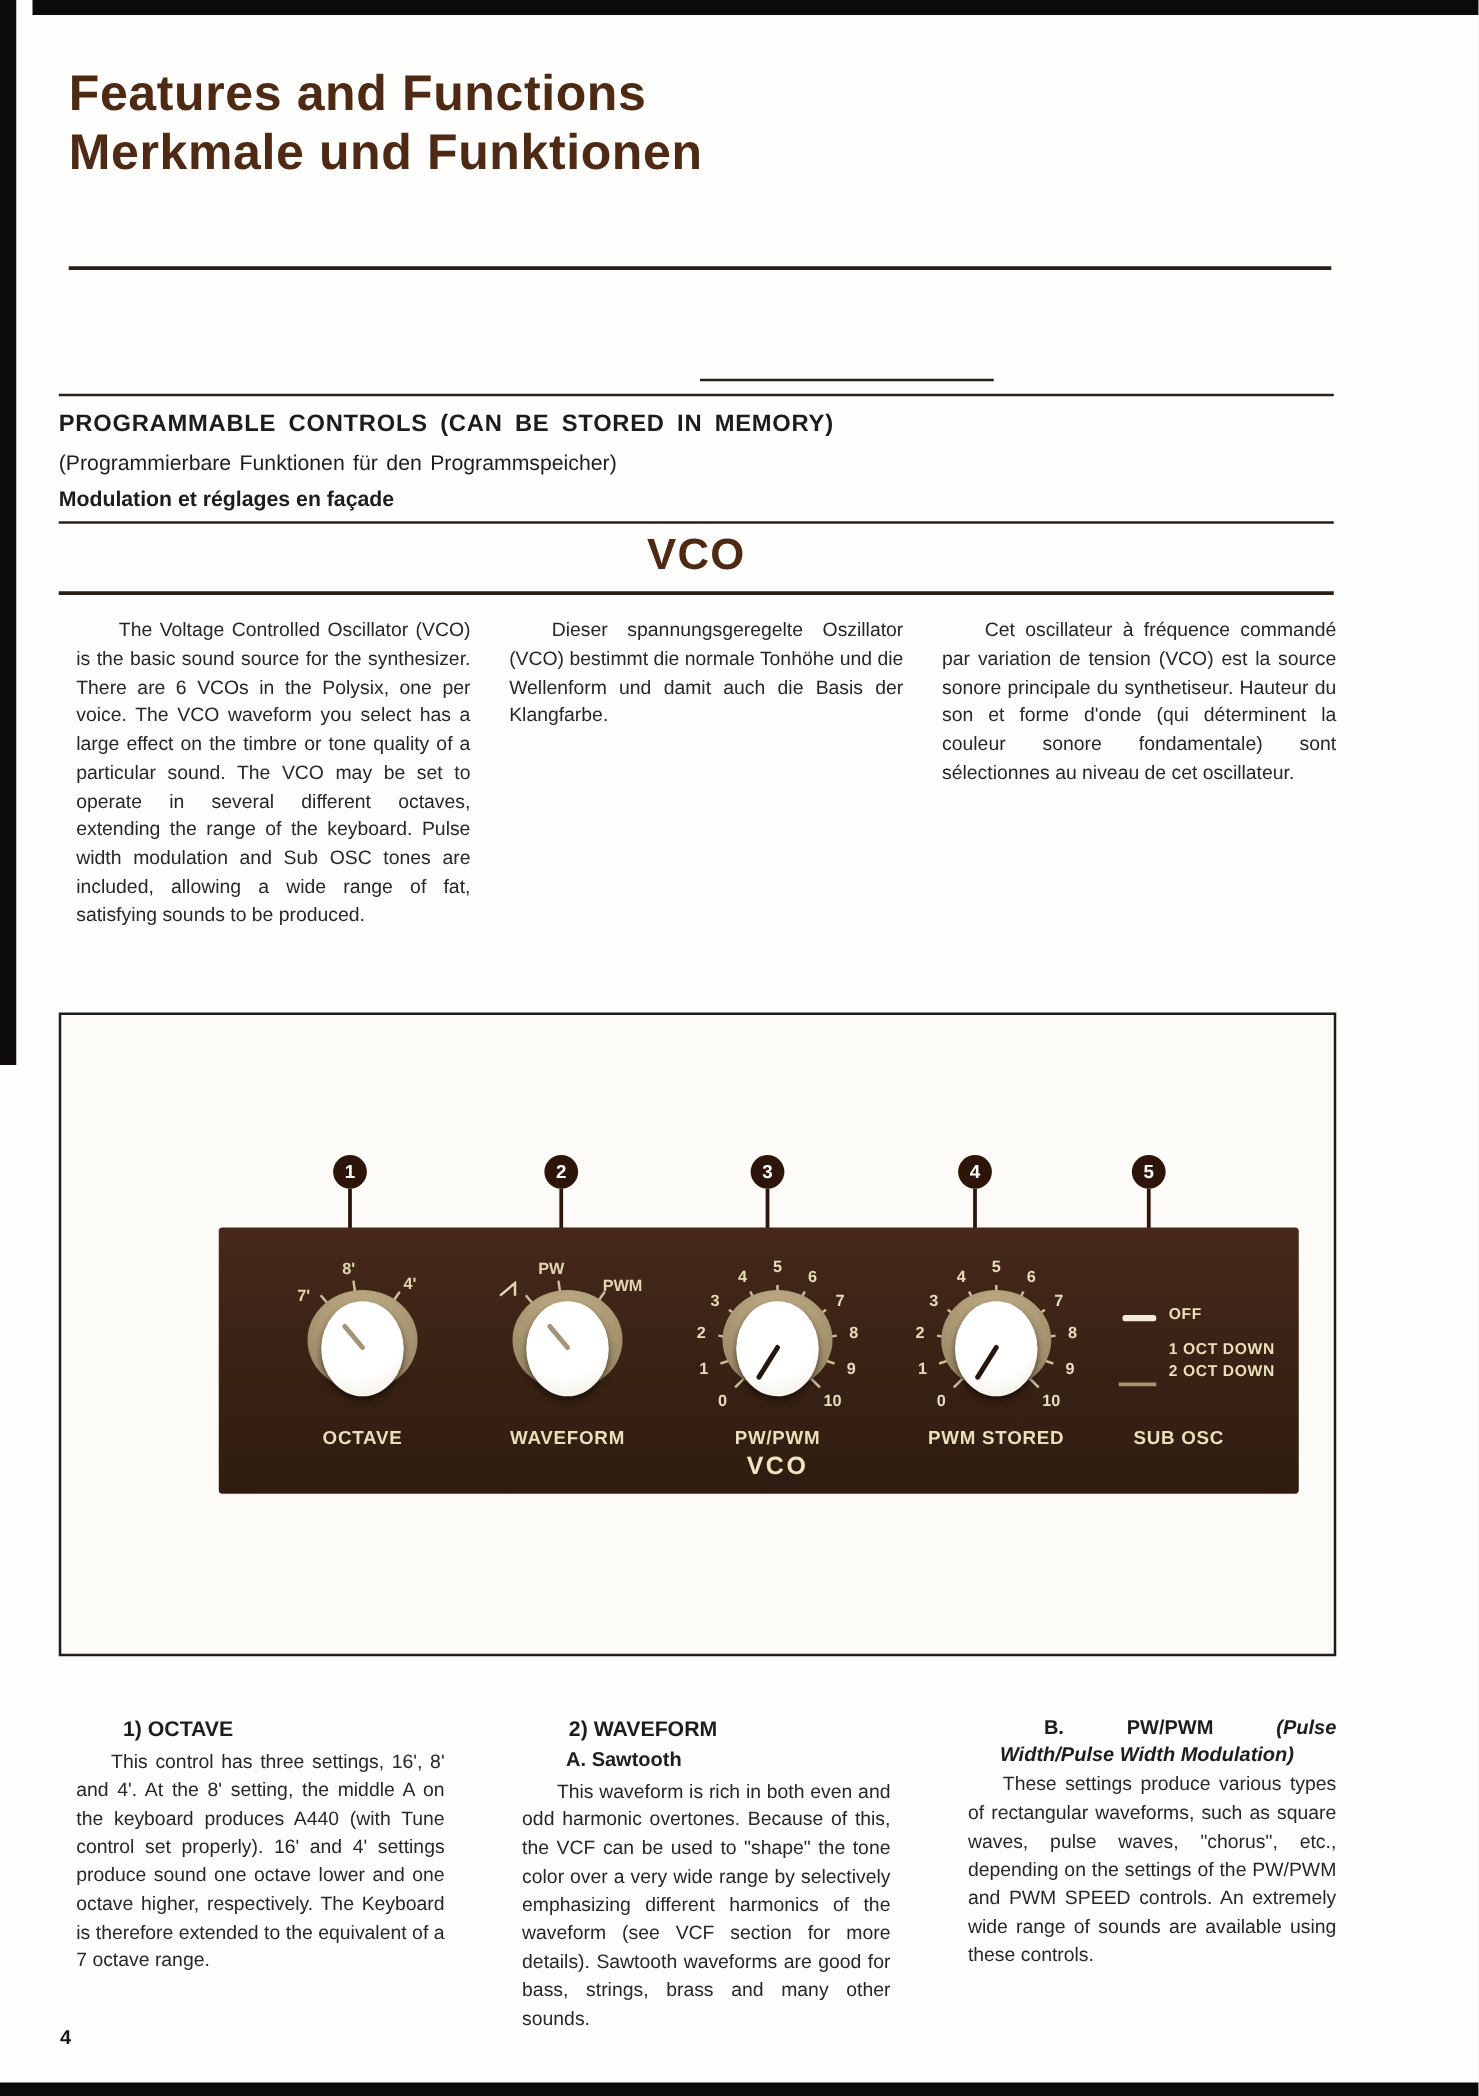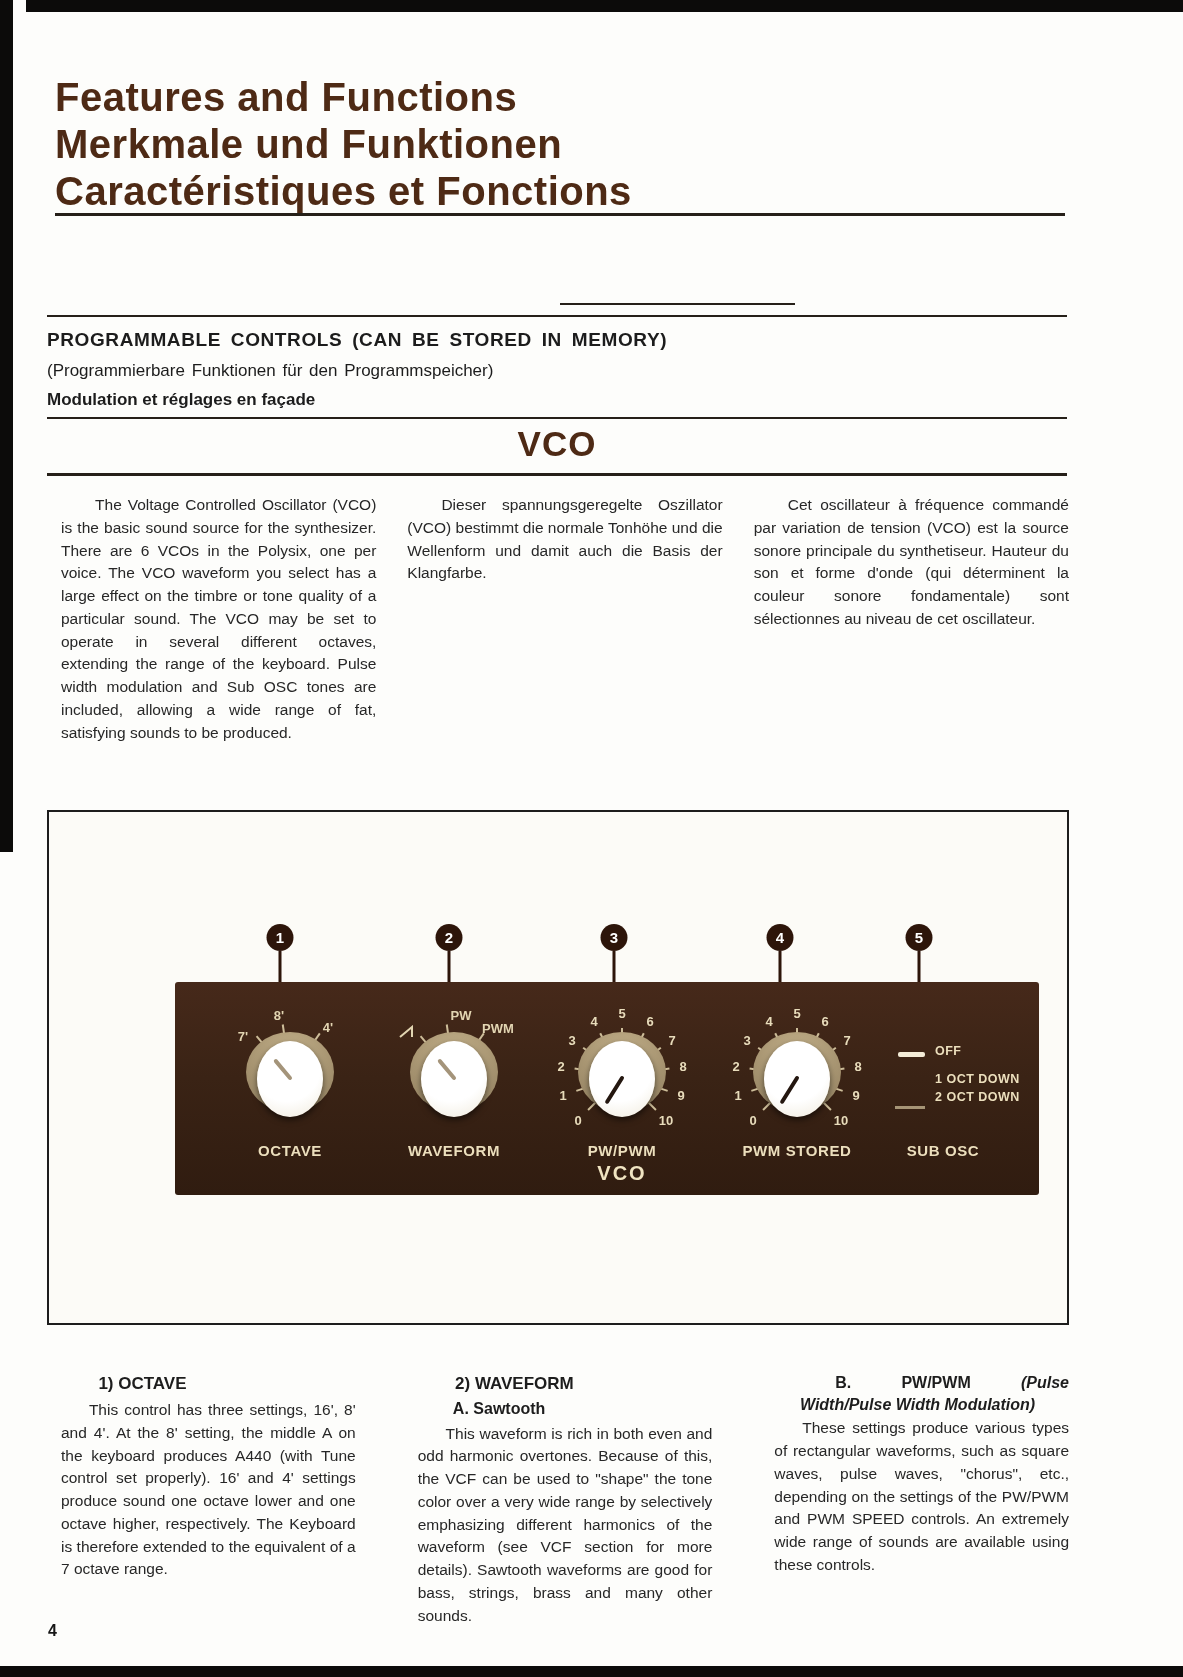--- a/index.html
+++ b/index.html
@@ -4,21 +4,21 @@
 <style>
   html,body{margin:0;padding:0;background:#e8e8e4;}
   .page{position:relative;width:1183px;height:1677px;background:#fdfdfb;margin:0 auto;
         font-family:"Liberation Sans",sans-serif;color:#222;overflow:hidden;}
   
   .bar-top{position:absolute;left:26px;top:0;right:0;height:12px;background:#0c0b0a;}
   .bar-left{position:absolute;left:0;top:0;width:13px;height:852px;background:#0c0b0a;}
   .bar-bottom{position:absolute;left:0;bottom:0;width:100%;height:11px;background:#0c0b0a;}
   
   .titleblock{position:absolute;left:55px;top:52px;color:#4e2a15;font-weight:bold;
-              font-size:40px;line-height:47px;letter-spacing:.5px;margin-top:22px;}
+              font-size:40px;line-height:47px;letter-spacing:.5px;}
   .rule{position:absolute;background:#262019;height:3px;}
   .rule.thin{height:2px;}
   .r1{left:55px;top:213px;width:1010px;}
   .r2s{left:560px;top:303px;width:235px;height:2px;}
   .r2{left:47px;top:315px;width:1020px;height:2px;}
   .r3{left:47px;top:417px;width:1020px;height:2px;}
   .r4{left:47px;top:473px;width:1020px;}
   
   .h-en{position:absolute;left:47px;top:329px;font-size:19px;font-weight:bold;
         letter-spacing:.6px;word-spacing:4px;color:#1c1c1c;}
@@ -81,21 +81,20 @@
 <body>
 
 <div class="page">
   <div class="bar-top"></div>
   <div class="bar-left"></div>
   <div class="bar-bottom"></div>
 
   <div class="titleblock">
     <div>Features and Functions</div>
     <div>Merkmale und Funktionen</div>
-    <div>Caractéristiques et Fonctions</div>
   </div>
 
   <div class="rule r1"></div>
   <div class="rule thin r2s"></div>
   <div class="rule thin r2"></div>
 
   <div class="h-en">PROGRAMMABLE CONTROLS (CAN BE STORED IN MEMORY)</div>
   <div class="h-de">(Programmierbare Funktionen für den Programmspeicher)</div>
   <div class="h-fr">Modulation et réglages en façade</div>
 
@@ -141,21 +140,21 @@
         <div class="knobface"></div>
         <div class="pointer soft" style="transform:rotate(140deg);"></div>
       </div>
 
       <div class="knobbox" style="left:199px;">
         <span class="saw-ico">
           <svg width="20" height="14" viewBox="0 0 20 14">
               <polyline points="2,12 14,2 14,12" fill="none" stroke="#e2d5b2" stroke-width="2"></polyline>
             </svg>
         </span>
-        <span class="klabel" style="left:67px;top:19px;margin-left:20px;">PW</span>
+        <span class="klabel" style="left:67px;top:19px;">PW</span>
         <span class="klabel" style="left:124px;top:32px;">PWM</span>
         <div class="tick" style="transform:rotate(140deg) translateY(40px);"></div>
         <div class="tick" style="transform:rotate(172deg) translateY(40px);"></div>
         <div class="tick" style="transform:rotate(215deg) translateY(40px);"></div>
         <div class="skirt"></div>
         <div class="knobface"></div>
         <div class="pointer soft" style="transform:rotate(140deg);"></div>
       </div>
 
       <div class="knobbox" style="left:367px;">

